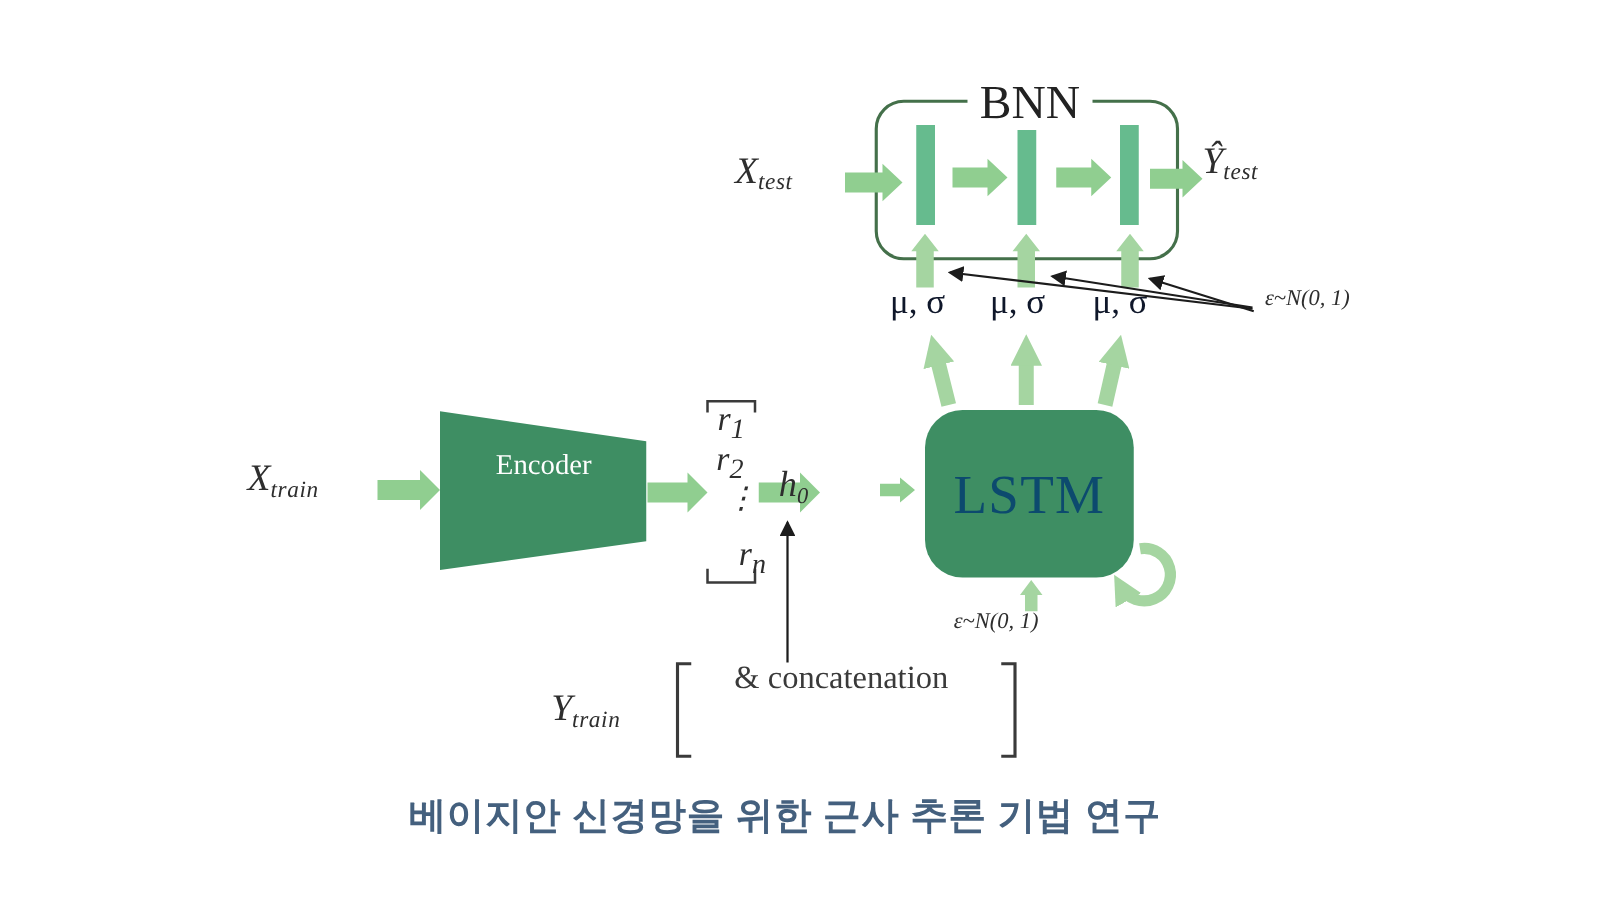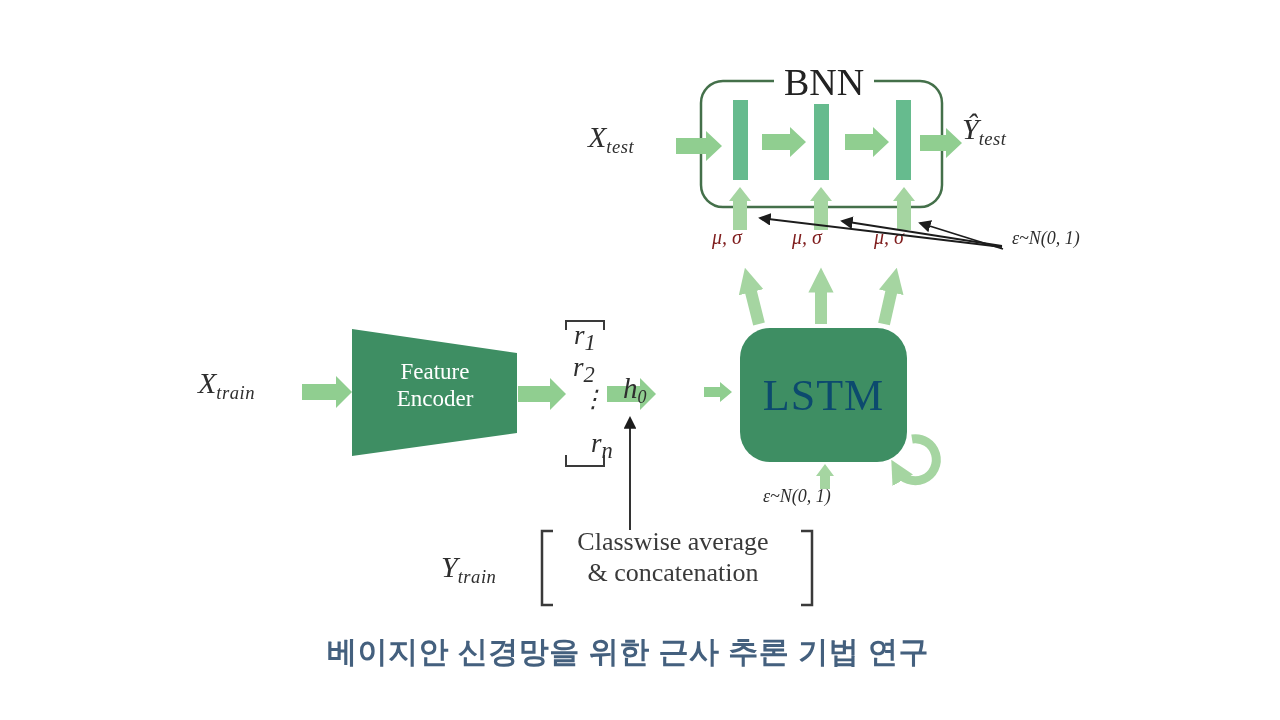--- a/index.html
+++ b/index.html
@@ -10,21 +10,21 @@
   .stage{position:relative;width:1256px;height:720px;background:#fff;overflow:hidden;
          font-family:"Liberation Serif",serif;color:var(--ink);}
   svg.layer{position:absolute;left:0;top:0;}
   .lbl{position:absolute;white-space:nowrap;}
   .math{font-style:italic;font-size:30px;}
   .math sub{font-size:0.62em;vertical-align:-0.3em;letter-spacing:0.5px;}
   .bnn-title{left:774px;top:60px;width:90px;text-align:center;font-size:38px;
              background:#fff;padding:0 5px;z-index:3;color:#222;}
   .x-test{left:588px;top:120px;}
   .y-test{left:962px;top:112px;}
-  .musigma{font-style:italic;font-size:20px;color:#7f1d1d;z-index:2;}
+  .musigma{font-size:28px;color:#0f172a;z-index:2;}
   .mu1{left:712px;top:226px;} .mu2{left:792px;top:226px;} .mu3{left:874px;top:226px;}
   .eps{font-style:italic;font-size:18px;}
   .eps-right{left:1012px;top:228px;}
   .eps-lstm{left:763px;top:486px;}
   .x-train{left:198px;top:366px;}
   .enc-text{left:357px;top:358px;width:156px;text-align:center;color:#fff;
             font-size:23px;line-height:27px;z-index:2;}
   .vec{font-style:italic;font-size:27px;}
   .r1{left:574px;top:320px;} .r2{left:573px;top:352px;}
   .vdots{left:581px;top:386px;font-size:24px;letter-spacing:0;line-height:26px;}
@@ -101,39 +101,37 @@
 
   <div class="lbl musigma mu1">μ, σ</div>
   <div class="lbl musigma mu2">μ, σ</div>
   <div class="lbl musigma mu3">μ, σ</div>
 
   <div class="lbl eps eps-right">ε~N(0, 1)</div>
 
   <div class="lbl math x-train"><span>X</span><sub>train</sub></div>
 
   <div class="lbl enc-text">
-    <div>Feature</div>
     <div>Encoder</div>
   </div>
 
   <div class="lbl vec r1"><span>r</span><sub>1</sub></div>
   <div class="lbl vec r2"><span>r</span><sub>2</sub></div>
   <div class="lbl vec vdots">⋮</div>
   <div class="lbl vec rn"><span>r</span><sub>n</sub></div>
 
   <div class="lbl math h0"><span>h</span><sub>0</sub></div>
 
   <div class="lbl lstm-text">LSTM</div>
 
   <div class="lbl eps eps-lstm">ε~N(0, 1)</div>
 
   <div class="lbl math y-train"><span>Y</span><sub>train</sub></div>
 
   <div class="lbl classwise">
-    <div>Classwise average</div>
     <div>&amp; concatenation</div>
   </div>
 
   <div class="lbl slide-title">베이지안 신경망을 위한 근사 추론 기법 연구</div>
 
   <svg class="layer" width="1280" height="720" viewBox="0 0 1280 720" style="z-index:4">
     <defs>
       <marker id="blackHead" viewBox="0 0 10 10" refX="8.5" refY="5" markerWidth="7" markerHeight="7" orient="auto">
         <path d="M0,0 L10,5 L0,10 z" fill="#1c1c1c"></path>
       </marker>

